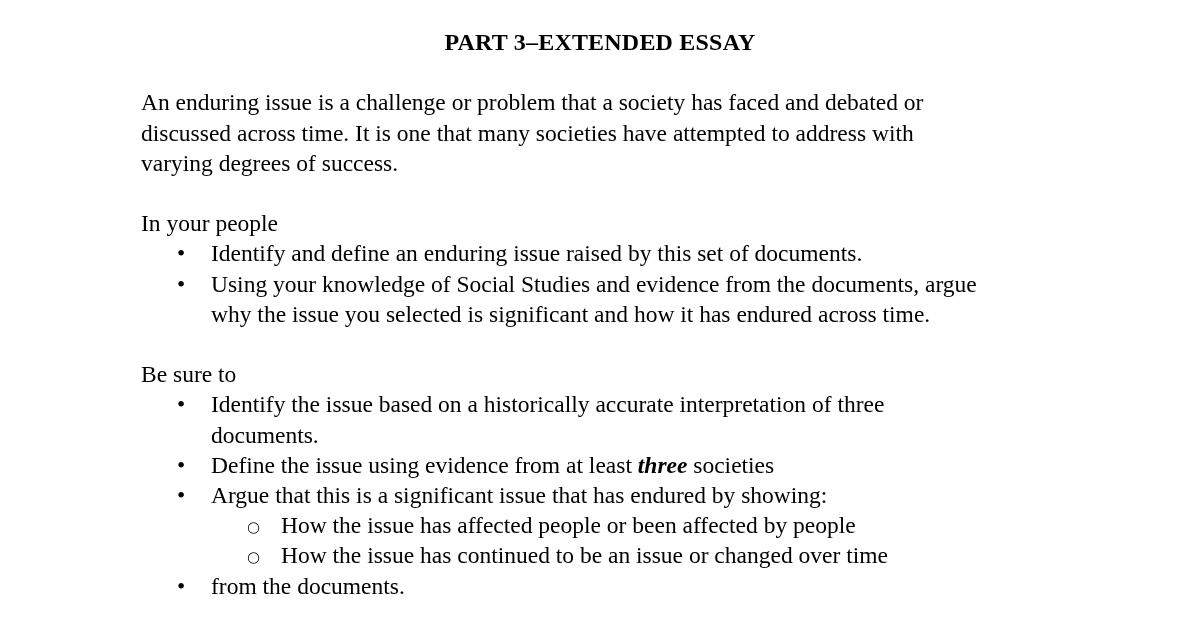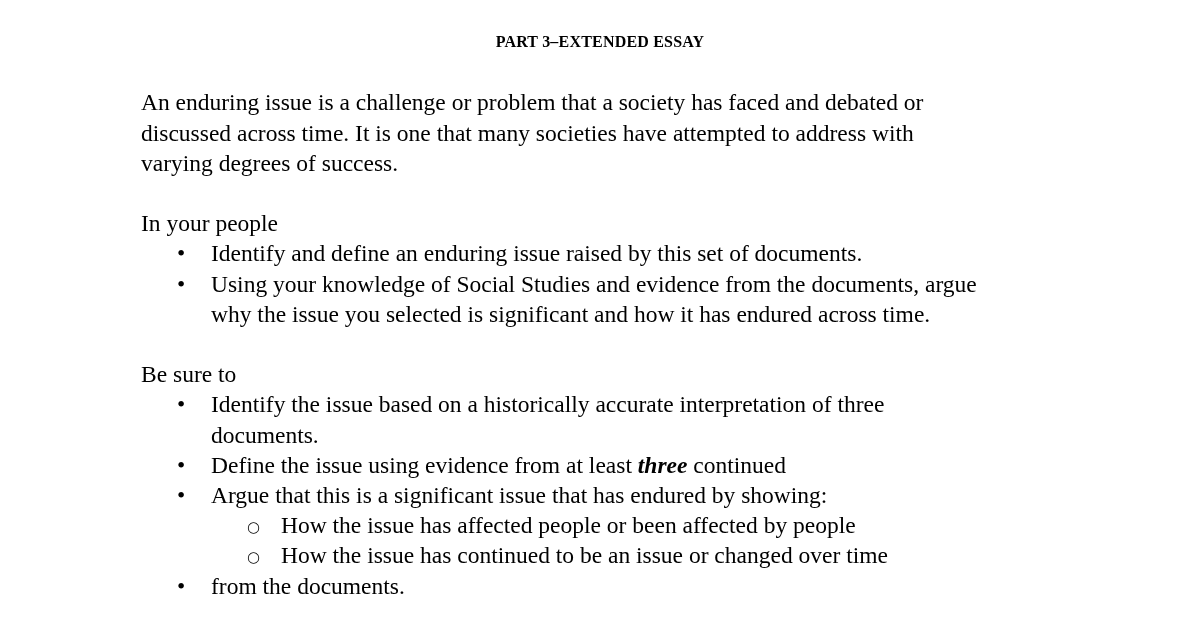--- a/index.html
+++ b/index.html
@@ -15,21 +15,21 @@
     padding: 27px 141px 0 141px;
     overflow: hidden;
     background: #ffffff;
     color: #000000;
     font-family: "Liberation Serif", "DejaVu Serif", serif;
     font-size: 23.5px;
     line-height: 30.2px;
   }
   .title {
     margin: 0 0 30.2px 0;
-    font-size: 16px;
+    font-size: 24px;
     font-weight: bold;
     text-align: center;
     letter-spacing: 0.2px;
   }
   .intro {
     margin: 0 0 30.2px 0;
   }
   .section {
     margin: 0 0 30.2px 0;
   }
@@ -96,21 +96,21 @@
         <div class="item lvl1">
           <span class="marker">•</span>
           <div class="li-text">
             <div class="line"><span>Identify the issue based on a historically accurate interpretation of three</span></div>
             <div class="line"><span>documents.</span></div>
           </div>
         </div>
         <div class="item lvl1">
           <span class="marker">•</span>
           <div class="li-text">
-            <div class="line"><span>Define the issue using evidence from </span><span class="i">at least </span><span class="bi">three</span><span> continued</span></div>
+            <div class="line"><span>Define the issue using evidence from </span><span class="i">at least </span><span class="bi">three</span><span> societies</span></div>
           </div>
         </div>
         <div class="item lvl1">
           <span class="marker">•</span>
           <div class="li-text">
             <div class="line"><span>Argue that this is a significant issue that has endured by showing:</span></div>
           </div>
         </div>
         <div class="item lvl2">
           <span class="marker">○</span>

